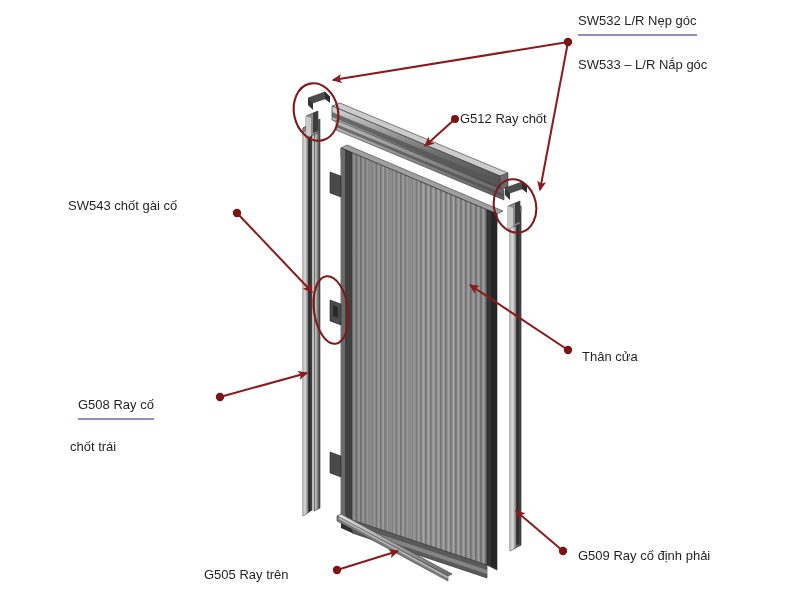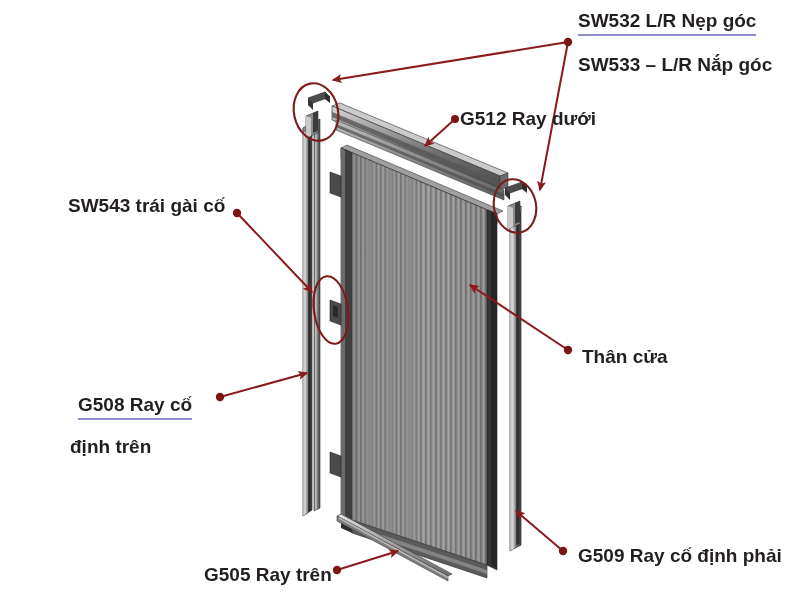--- a/index.html
+++ b/index.html
@@ -8,25 +8,24 @@
     width:800px;height:600px;
     background:#ffffff;
     font-family:"Liberation Sans","DejaVu Sans",sans-serif;
     overflow:hidden;position:relative;
   }
   #stage{position:absolute;left:0;top:0;width:800px;height:600px;}
   svg#diagram{position:absolute;left:0;top:0;width:800px;height:600px;}
   .lbl{
     position:absolute;
     color:#231f20;
-    font-size:19px;
+    font-size:13px;
     line-height:25px;
     white-space:nowrap;
     letter-spacing:0px;
-    font-weight:bold;
   }
   .lbl.underline{
     border-bottom:2px solid #8d8ec9;
     padding-bottom:1px;
   }
   .lbl-wrap{position:absolute;}
 </style>
 </head>
 <body>
 
@@ -208,33 +207,33 @@
 
   <div class="lbl-wrap" style="left:578px;top:8px;">
     <div class="lbl underline">SW532    L/R Nẹp góc</div>
   </div>
 
   <div class="lbl-wrap" style="left:578px;top:52px;">
     <div class="lbl">SW533 – L/R Nắp góc</div>
   </div>
 
   <div class="lbl-wrap" style="left:460px;top:106px;">
-    <div class="lbl">G512 Ray dưới</div>
+    <div class="lbl">G512 Ray chốt</div>
   </div>
 
   <div class="lbl-wrap" style="left:68px;top:193px;">
-    <div class="lbl">SW543 trái gài cố</div>
+    <div class="lbl">SW543 chốt gài cố</div>
   </div>
 
   <div class="lbl-wrap" style="left:78px;top:392px;">
     <div class="lbl underline">G508    Ray cố</div>
   </div>
 
   <div class="lbl-wrap" style="left:70px;top:434px;">
-    <div class="lbl">định trên</div>
+    <div class="lbl">chốt trái</div>
   </div>
 
   <div class="lbl-wrap" style="left:582px;top:344px;">
     <div class="lbl">Thân cửa</div>
   </div>
 
   <div class="lbl-wrap" style="left:578px;top:543px;">
     <div class="lbl">G509 Ray cố định phải</div>
   </div>
 

